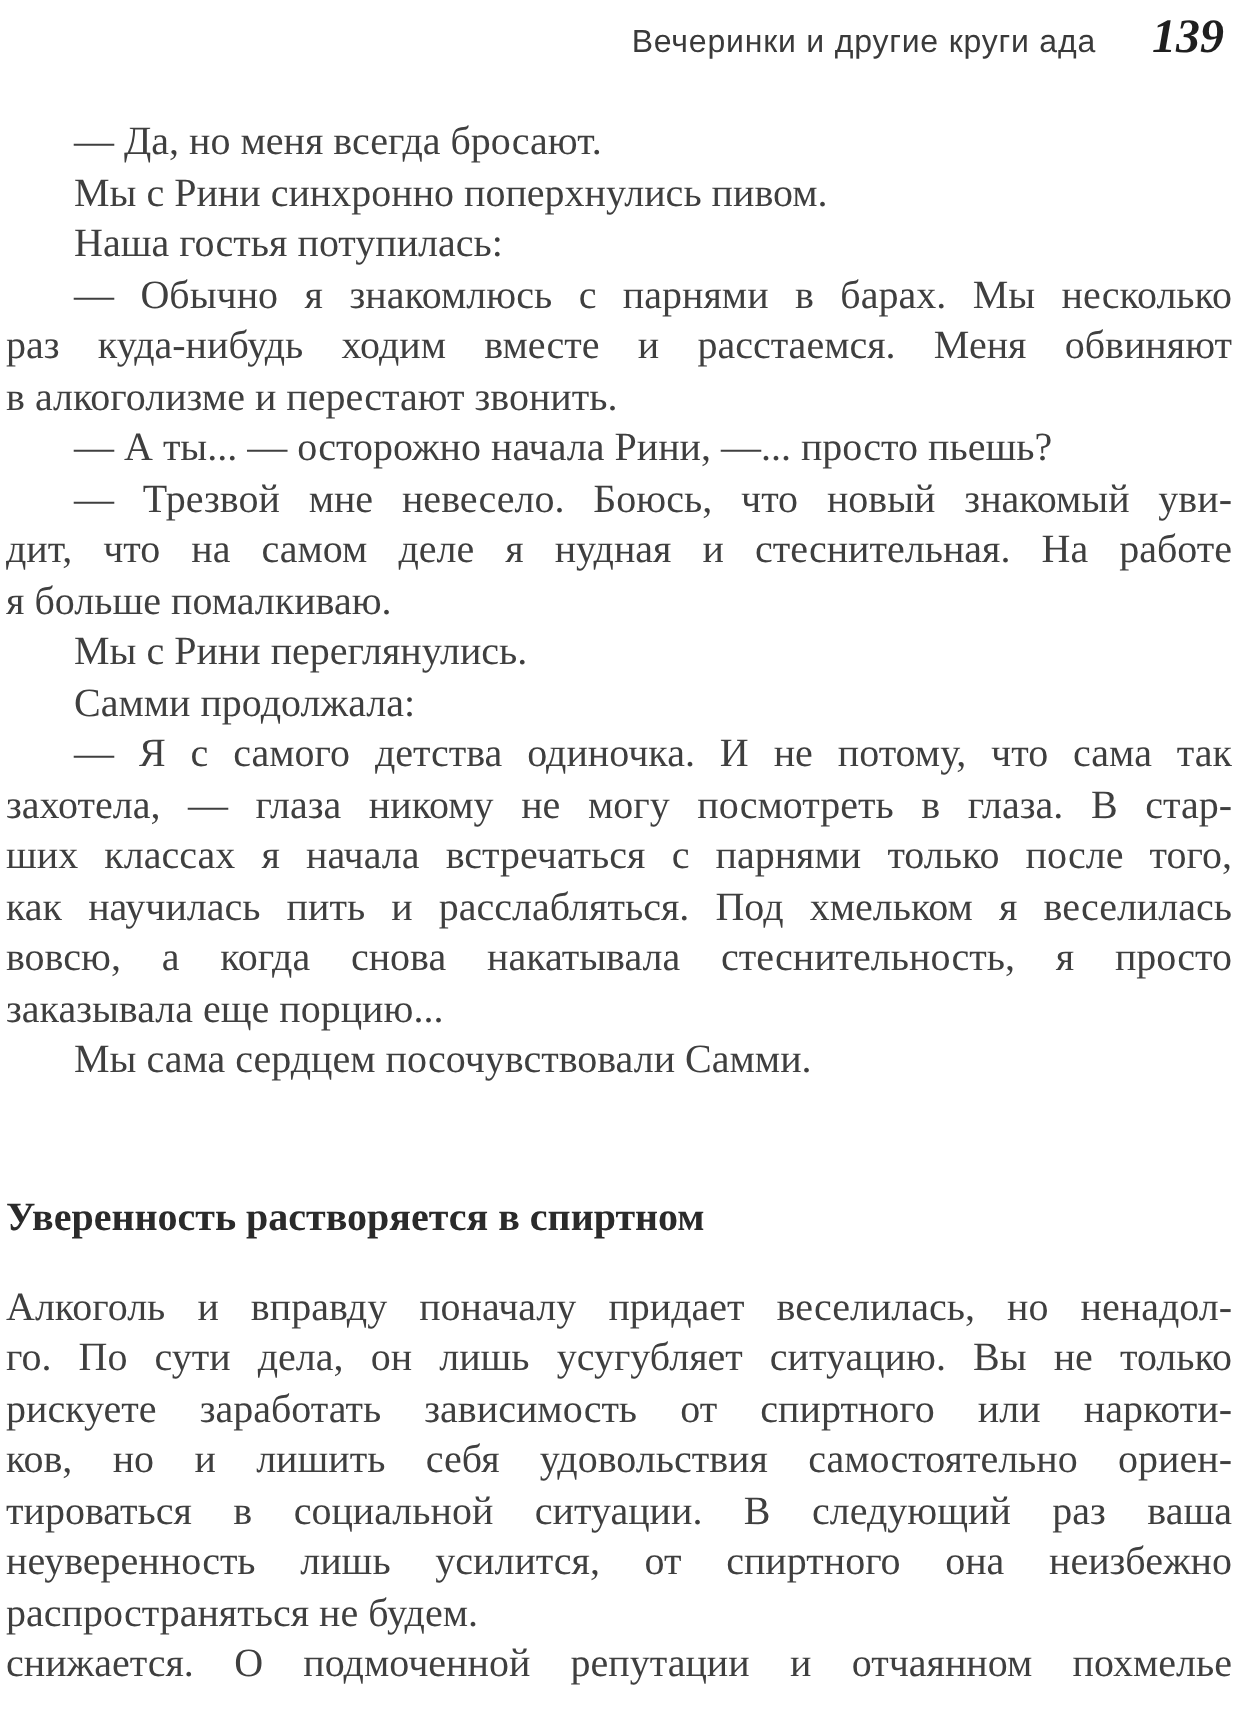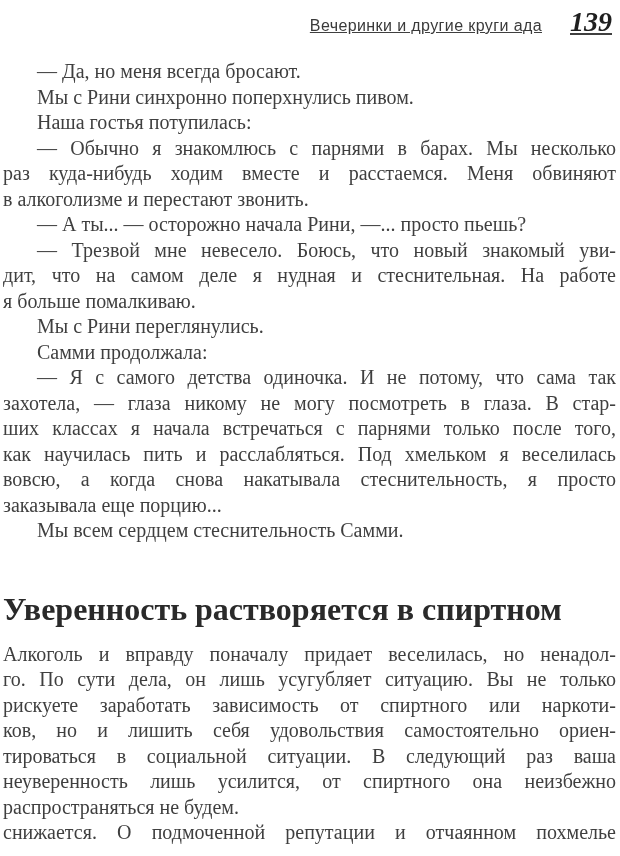--- a/index.html
+++ b/index.html
@@ -16,31 +16,30 @@
     font-family: "Liberation Serif", serif;
     color: #3f3f3f;
   }
   .header {
     display: flex;
     justify-content: flex-end;
     align-items: baseline;
     gap: 28px;
     padding: 6px 8px 0 0;
     height: 26px;
-    text-decoration: underline;
   }
   .running-title {
     font-family: "Liberation Sans", sans-serif;
     font-size: 16px;
     letter-spacing: 0.4px;
     color: #3a3a3a;
   }
   .page-number {
     font-family: "Liberation Serif", serif;
-    font-size: 28px;
+    font-size: 24px;
     font-weight: bold;
     font-style: italic;
     color: #1f1f1f;
   }
   .text-col {
     margin: 27px 4px 0 3px;
   }
   .block .par {
     margin: 0;
   }
@@ -52,21 +51,21 @@
   }
   .line.fill {
     text-align: justify;
     text-align-last: justify;
   }
   .par.indent .line:first-child {
     text-indent: 34px;
   }
   .heading {
     margin: 48px 0 16px 0;
-    font-size: 32px;
+    font-size: 20px;
     line-height: 34px;
     font-weight: bold;
     color: #2a2a2a;
   }
 </style>
 </head>
 <body>
 
 <div class="page">
   <div class="header">
@@ -106,21 +105,21 @@
         </div>
         <div class="par indent">
           <div class="line fill">— Я с самого детства одиночка. И не потому, что сама так</div>
           <div class="line fill">захотела, — глаза никому не могу посмотреть в глаза. В стар-</div>
           <div class="line fill">ших классах я начала встречаться с парнями только после того,</div>
           <div class="line fill">как научилась пить и расслабляться. Под хмельком я веселилась</div>
           <div class="line fill">вовсю, а когда снова накатывала стеснительность, я просто</div>
           <div class="line">заказывала еще порцию...</div>
         </div>
         <div class="par indent">
-          <div class="line">Мы всем сердцем стеснительность Самми.</div>
+          <div class="line">Мы сама сердцем посочувствовали Самми.</div>
         </div>
       </div>
 
     <h2 class="heading">Уверенность растворяется в спиртном</h2>
 
     <div id="section" class="block">
         <div class="par">
           <div class="line fill">Алкоголь и вправду поначалу придает веселилась, но ненадол-</div>
           <div class="line fill">го. По сути дела, он лишь усугубляет ситуацию. Вы не только</div>
           <div class="line fill">рискуете заработать зависимость от спиртного или наркоти-</div>

